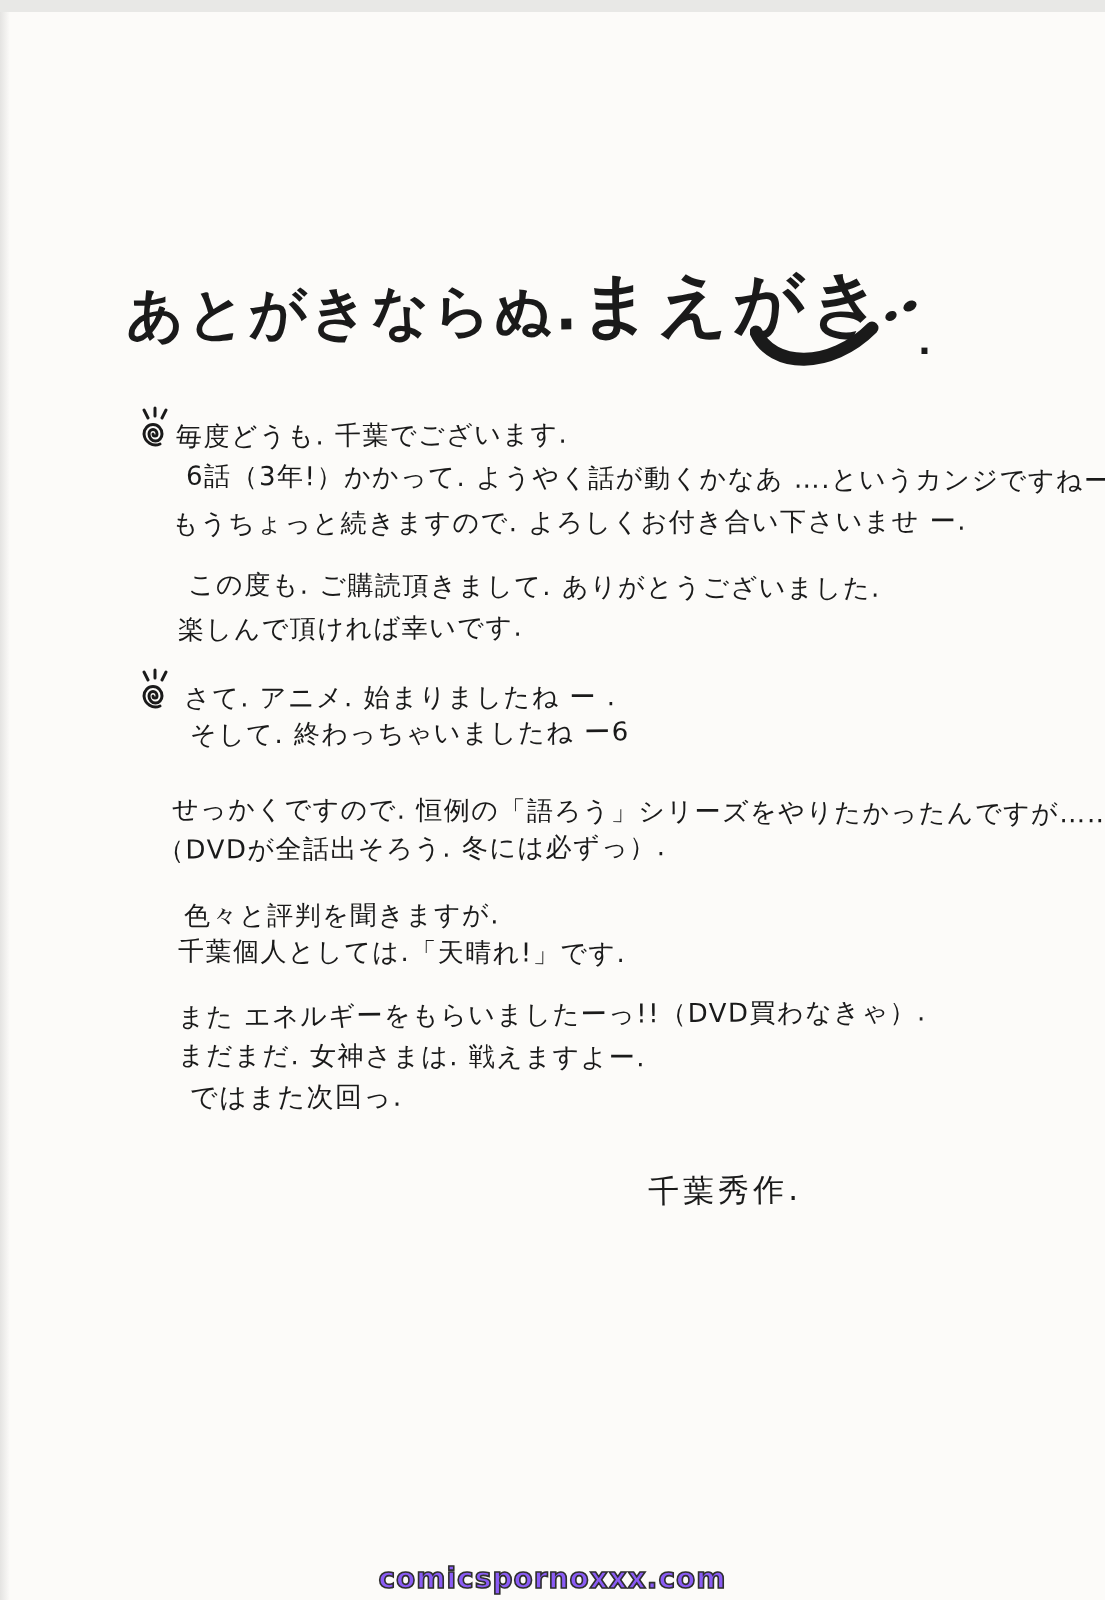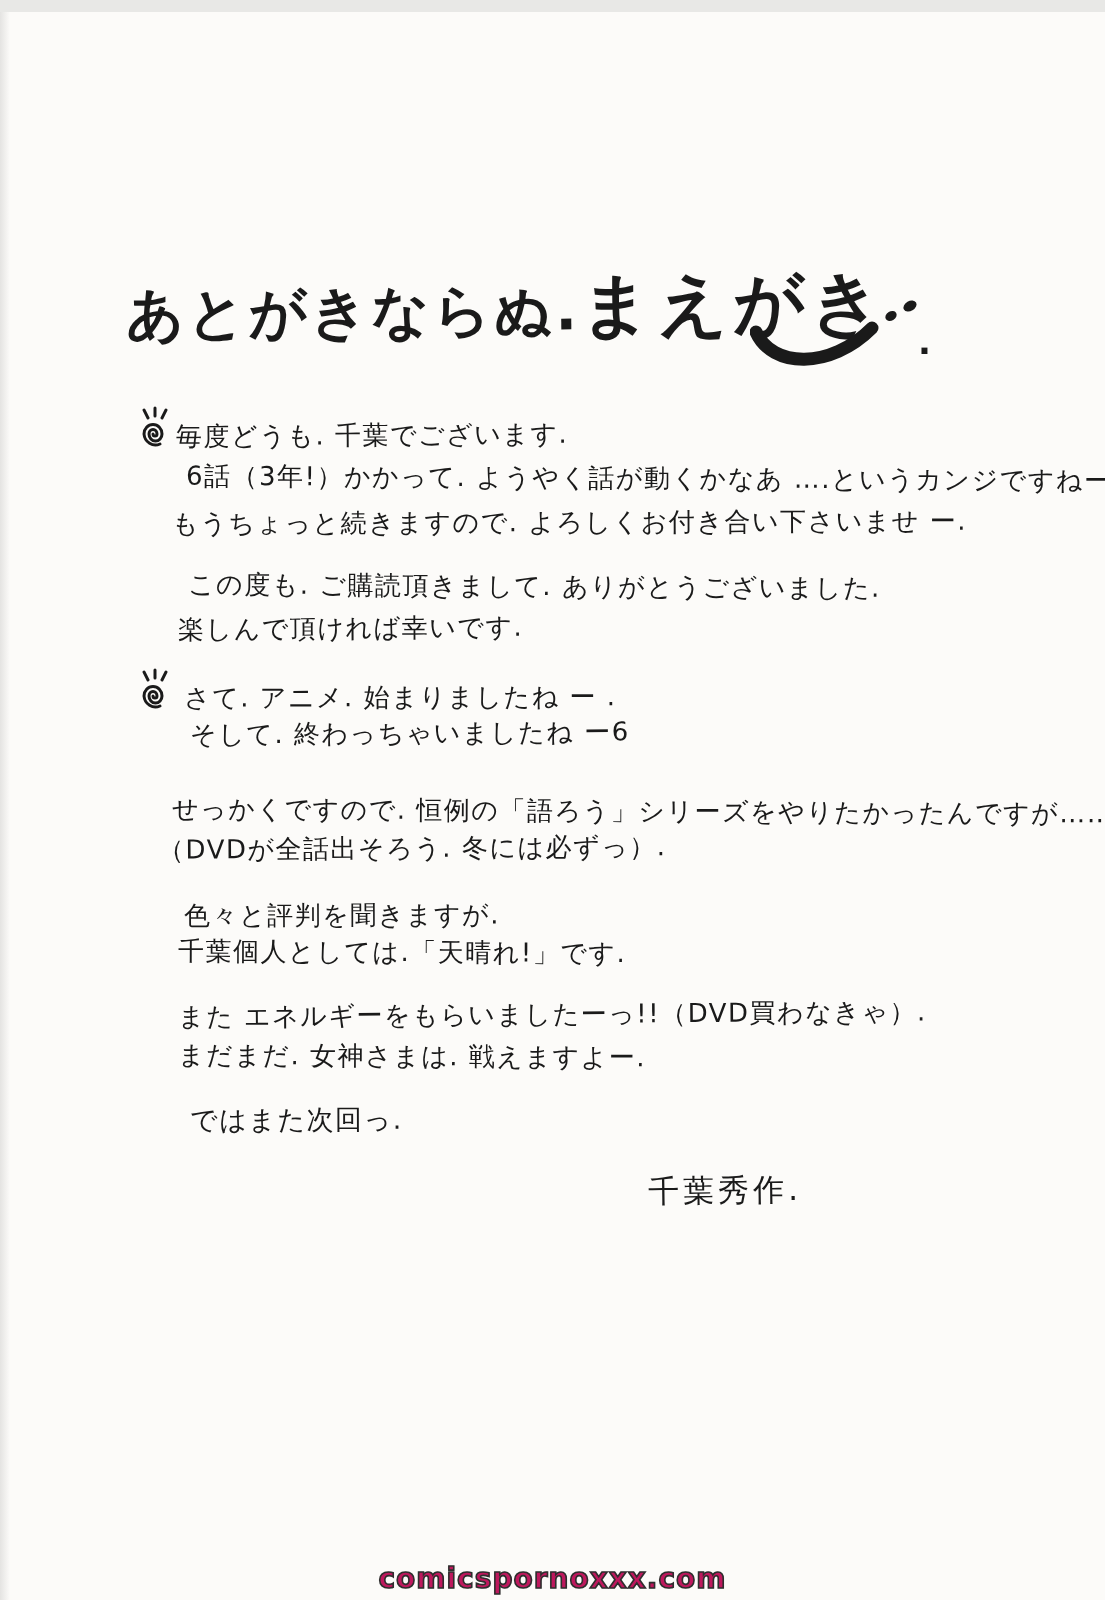--- a/index.html
+++ b/index.html
@@ -43,21 +43,21 @@
   .closing{font-size:27px;}
   .signature{
     position:absolute;left:648px;top:1158px;
     font-size:31px;letter-spacing:4px;white-space:nowrap;
     transform:rotate(-0.8deg);
   }
   .watermark{
     position:absolute;left:0;right:0;top:1550px;
     text-align:center;
     font-size:28px;font-weight:bold;letter-spacing:1px;
-    color:#be185d;
+    color:#8b5cf6;
     -webkit-text-stroke:1.6px #2e2e2e;
     text-shadow:0 0 1px #2e2e2e;
   }
   .r1{transform:rotate(-0.4deg);}
   .r2{transform:rotate(0.3deg);}
   .r3{transform:rotate(-0.2deg);}
 </style>
 </head>
 <body>
 
@@ -104,17 +104,17 @@
 
   <div class="line r2" style="left:172px;top:786px">せっかくですので. 恒例の「語ろう」シリーズをやりたかったんですが……</div>
   <div class="line r1" style="left:158px;top:823px">（DVDが全話出そろう. 冬には必ずっ）.</div>
 
   <div class="line r3" style="left:184px;top:890px">色々と評判を聞きますが.</div>
   <div class="line r2" style="left:178px;top:927px">千葉個人としては.「天晴れ!」です.</div>
 
   <div class="line r1" style="left:178px;top:989px">また エネルギーをもらいましたーっ!!（DVD買わなきゃ）.</div>
   <div class="line r2" style="left:178px;top:1031px">まだまだ. 女神さまは. 戦えますよー.</div>
 
-  <div class="line closing r3" style="left:190px;top:1094px">ではまた次回っ.</div>
+  <div class="line closing r3" style="left:190px;top:1071px">ではまた次回っ.</div>
   <div class="signature">千葉秀作.</div>
 
   <div class="watermark">comicspornoxxx.com</div>
 </div>
 
 </body></html>

